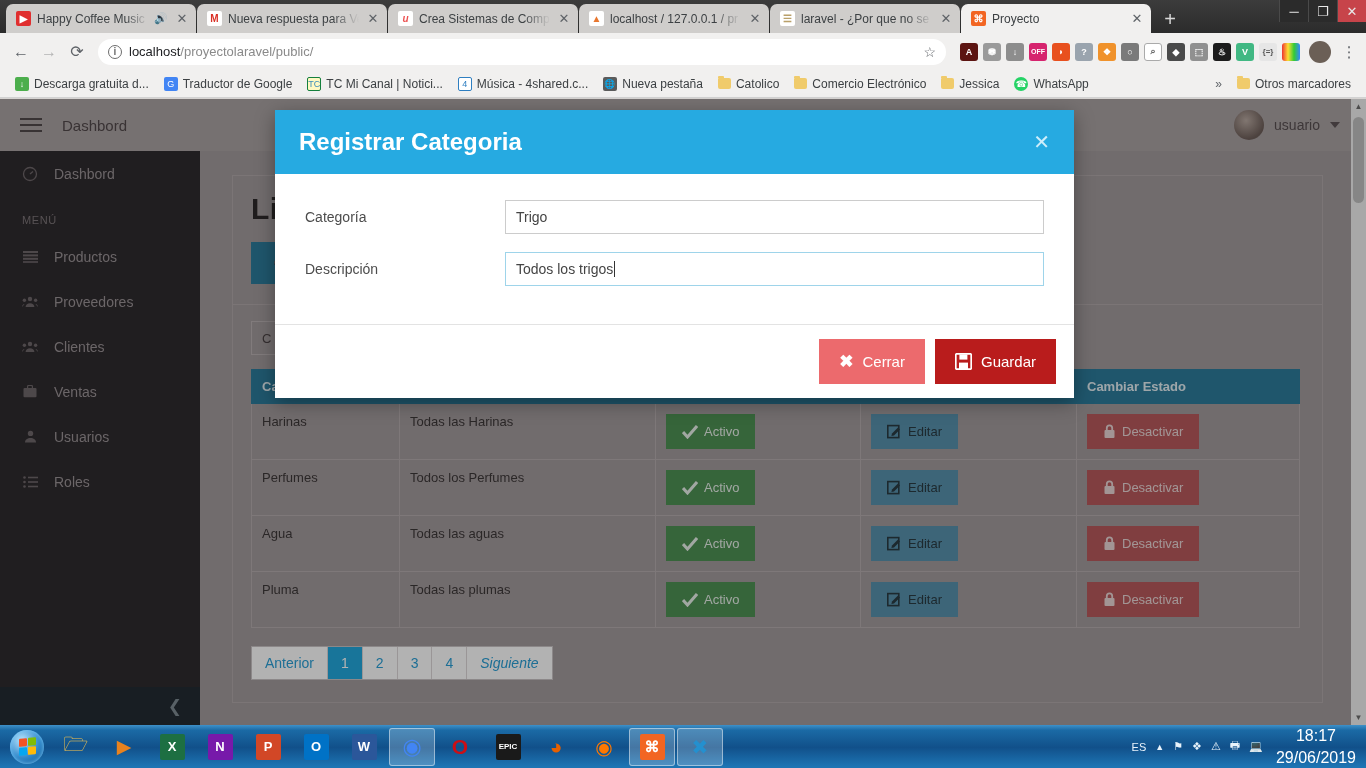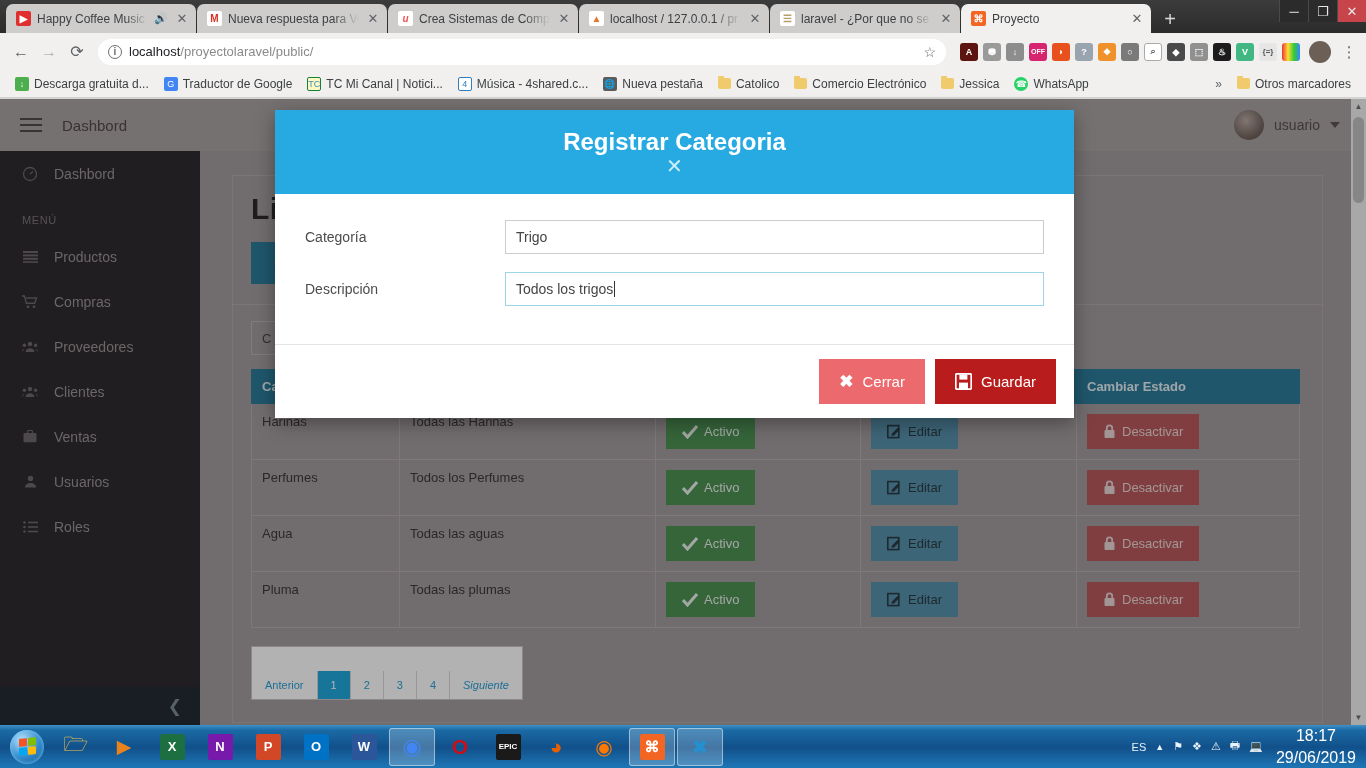--- a/index.html
+++ b/index.html
@@ -97,32 +97,32 @@
   table { border-collapse:collapse; width:1048px; table-layout:fixed; }
   thead th { background:#2d7c9b; color:#e3eef3; font-size:13px; font-weight:bold; text-align:left; padding:9px 10px; border:1px solid #2d7c9b; }
   tbody td { border:1px solid #b5adae; color:#3d3839; font-size:13px; padding:10px; vertical-align:top; height:55px;}
   .badge { display:inline-flex; align-items:center; gap:6px; padding:10px 16px; font-size:13px; color:#e7efe9; }
   .badge.green { background:#4e9153; }
   .badge.red   { background:#b85a5c; color:#e8d6d6; }
   .badge.blue  { background:#5891ac; color:#2a3b43; }
   .badge svg { display:block; }
 
   .pager { display:inline-flex; margin-top:18px; border:1px solid #c9c3c4; background:#fff; }
-  .pager a { padding:8px 13px; font-size:11px; color:#2a9fd6; border-right:1px solid #ddd7d8;margin-top:24px; }
+  .pager a { padding:8px 13px; font-size:14px; color:#2a9fd6; border-right:1px solid #ddd7d8; }
   .pager a:last-child { border-right:none;font-style:italic; }
   .pager a.active { background:#23a8dd; color:#fff; }
 
   .cscroll { position:absolute; right:0; top:0; width:15px; height:626px; background:#f1f1f1; }
   .cscroll .thumb { position:absolute; top:18px; left:2px; width:11px; height:86px; background:#c1c1c1; border-radius:6px; }
   .cscroll .arw { position:absolute; left:0; width:15px; height:15px; color:#6e6e6e; font-size:8px; display:flex; align-items:center; justify-content:center; }
 
   
   .backdrop { position:absolute; left:0; top:99px; width:1366px; height:626px; background:rgba(0,0,0,0.30); }
   .modal { position:absolute; left:275px; top:110px; width:799px; background:#fff; box-shadow:0 5px 18px rgba(0,0,0,.35); }
-  .modal-head { background:#26aae1; padding:18px 24px; display:flex; align-items:center;flex-direction:column; }
+  .modal-head { background:#26aae1; padding:18px 24px; display:flex; align-items:center; }
   .modal-title { color:#fff; font-size:24px; font-weight:bold; flex:1; }
   .modal-x { color:#cfeefb; font-size:20px; line-height:1; }
   .modal-body { padding:26px 30px 20px; }
   .frow { display:flex; align-items:center; margin-bottom:18px; }
   .flabel { width:200px; font-size:14px; color:#4c4c4c; }
   .finput { flex:1; height:34px; border:1px solid #ccc; padding:0 10px; font-size:14px; color:#444; display:flex; align-items:center; }
   .finput.focused { border-color:#9ed4ea; }
   .caretbar { display:inline-block; width:1px; height:16px; background:#333; margin-left:1px; }
   .modal-foot { border-top:1px solid #e3e3e3; padding:14px 18px; display:flex; justify-content:flex-end; gap:10px; }
   .mbtn { display:inline-flex; align-items:center; gap:9px; padding:12px 20px; font-size:15px; color:#fff; border:none; }
@@ -283,30 +283,20 @@
             <svg width="15" height="12" viewBox="0 0 15 12">
               <g fill="#6f686b">
                 <rect x="0" y="0" width="15" height="2"></rect>
                 <rect x="0" y="3.4" width="15" height="2"></rect>
                 <rect x="0" y="6.8" width="15" height="2"></rect>
                 <rect x="0" y="10.2" width="15" height="1.6"></rect>
               </g>
             </svg>
           </span>
         <span>Productos</span>
-      </div>
-      <div class="side-item">
-        <span class="side-ico">
-            <svg width="16" height="14" viewBox="0 0 16 14">
-              <path d="M0 1h2.4l2 7.2h8.2l1.9-5.2H4.2" fill="none" stroke="#6f686b" stroke-width="1.4"></path>
-              <circle cx="6" cy="11.8" r="1.4" fill="#6f686b"></circle>
-              <circle cx="12" cy="11.8" r="1.4" fill="#6f686b"></circle>
-            </svg>
-          </span>
-        <span>Compras</span>
       </div>
       <div class="side-item">
         <span class="side-ico">
             <svg width="16" height="12" viewBox="0 0 16 12">
               <g fill="#6f686b">
                 <circle cx="8" cy="3" r="2.2"></circle>
                 <path d="M3.6 11c0-2.4 2-3.8 4.4-3.8S12.4 8.6 12.4 11z"></path>
                 <circle cx="2.4" cy="4.2" r="1.7"></circle>
                 <path d="M0 11c0-1.8 1-2.9 2.6-3.1"></path>
                 <circle cx="13.6" cy="4.2" r="1.7"></circle>

